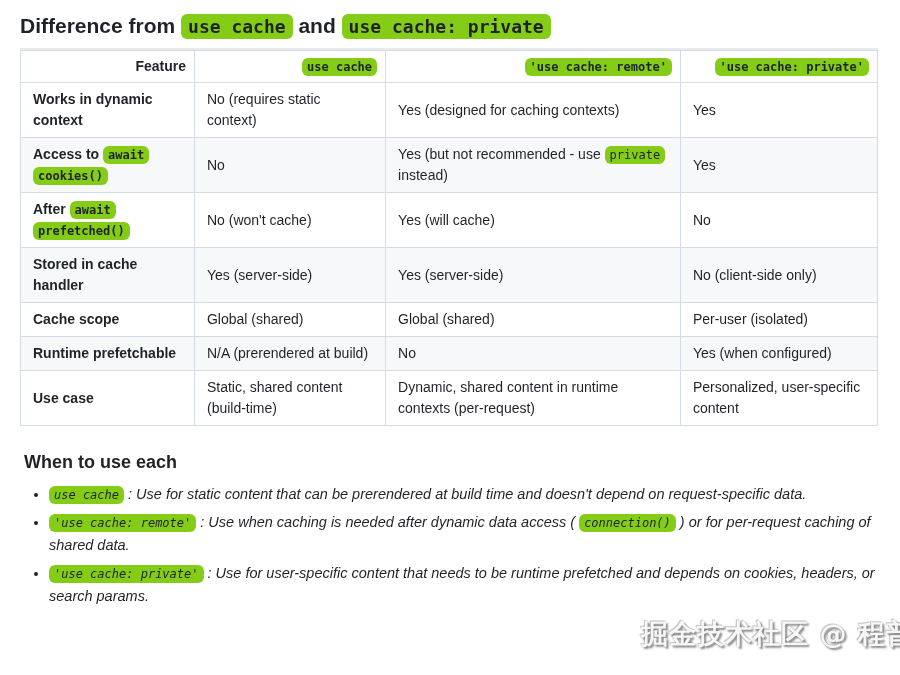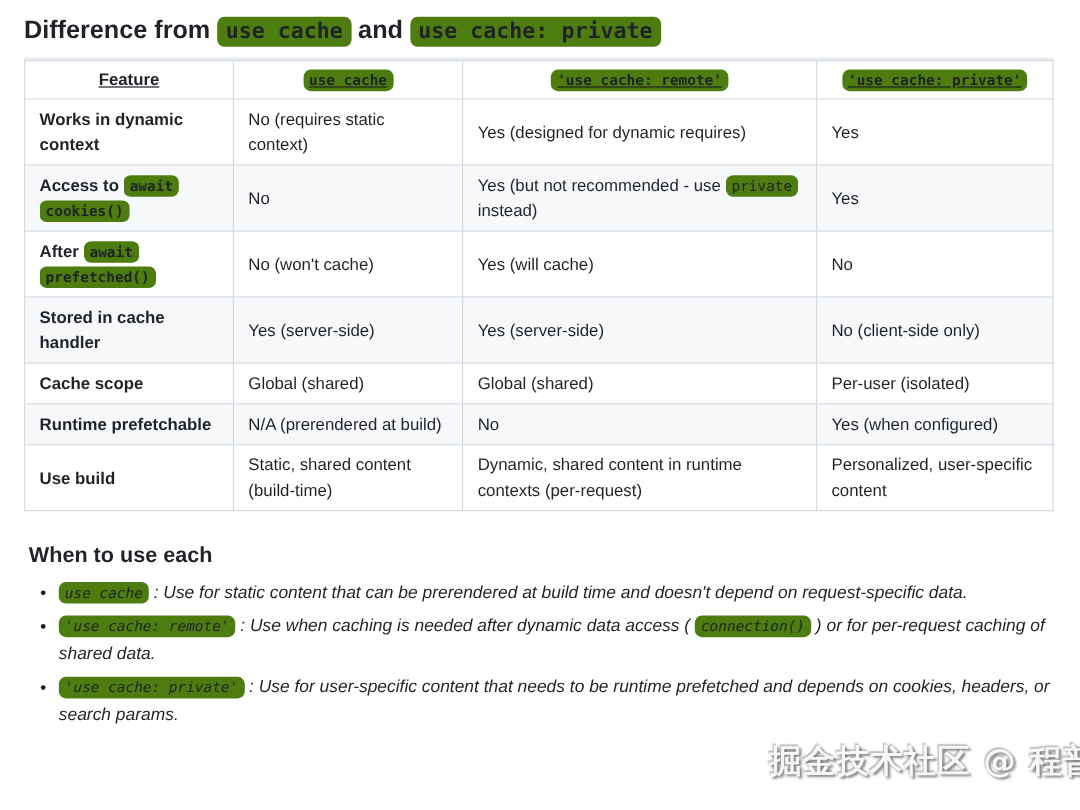--- a/index.html
+++ b/index.html
@@ -43,31 +43,30 @@
     table-layout: fixed;
   }
   table.cmp th, table.cmp td {
     border: 1px solid #d4dbe2;
     padding: 6px 12px;
     text-align: left;
     vertical-align: middle;
     line-height: 1.5;
   }
   table.cmp th {
-    text-align: center;
+    text-align: right;
     padding: 5px 8px;
     font-weight: 700;
     background: #ffffff;
-    text-decoration: underline;
   }
   table.cmp tbody tr:nth-child(even) td { background: #f6f8fa; }
   table.cmp td.feature { font-weight: 700; margin-left: 29px; }
 
   .chip {
-    background: #4d7c0f;
+    background: #84cc16;
     border-radius: 6px;
     font-family: "DejaVu Sans Mono", monospace;
     font-size: 12px;
     padding: 2px 5px;
     box-decoration-break: clone;
     -webkit-box-decoration-break: clone;
   }
   th .chip { font-weight: 700; font-size: 12px; }
   td.feature .chip { font-weight: 700; }
 
@@ -122,21 +121,21 @@
           <th>Feature</th>
           <th><code class="chip">use cache</code></th>
           <th><code class="chip">'use cache: remote'</code></th>
           <th><code class="chip">'use cache: private'</code></th>
         </tr>
     </thead>
     <tbody id="cmp-body">
         <tr>
           <td class="feature">Works in dynamic context</td>
           <td>No (requires static context)</td>
-          <td>Yes (designed for dynamic requires)</td>
+          <td>Yes (designed for caching contexts)</td>
           <td>Yes</td>
         </tr>
         <tr>
           <td class="feature">Access to <code class="chip">await cookies()</code></td>
           <td>No</td>
           <td>Yes (but not recommended - use <code class="chip">private</code> instead)</td>
           <td>Yes</td>
         </tr>
         <tr>
           <td class="feature">After <code class="chip">await prefetched()</code></td>
@@ -156,21 +155,21 @@
           <td>Global (shared)</td>
           <td>Per-user (isolated)</td>
         </tr>
         <tr>
           <td class="feature">Runtime prefetchable</td>
           <td>N/A (prerendered at build)</td>
           <td>No</td>
           <td>Yes (when configured)</td>
         </tr>
         <tr>
-          <td class="feature">Use build</td>
+          <td class="feature">Use case</td>
           <td>Static, shared content (build-time)</td>
           <td>Dynamic, shared content in runtime contexts (per-request)</td>
           <td>Personalized, user-specific content</td>
         </tr>
       </tbody>
   </table>
 
   <h2 class="section-title">When to use each</h2>
 
   <ul class="use-list" id="use-list">

